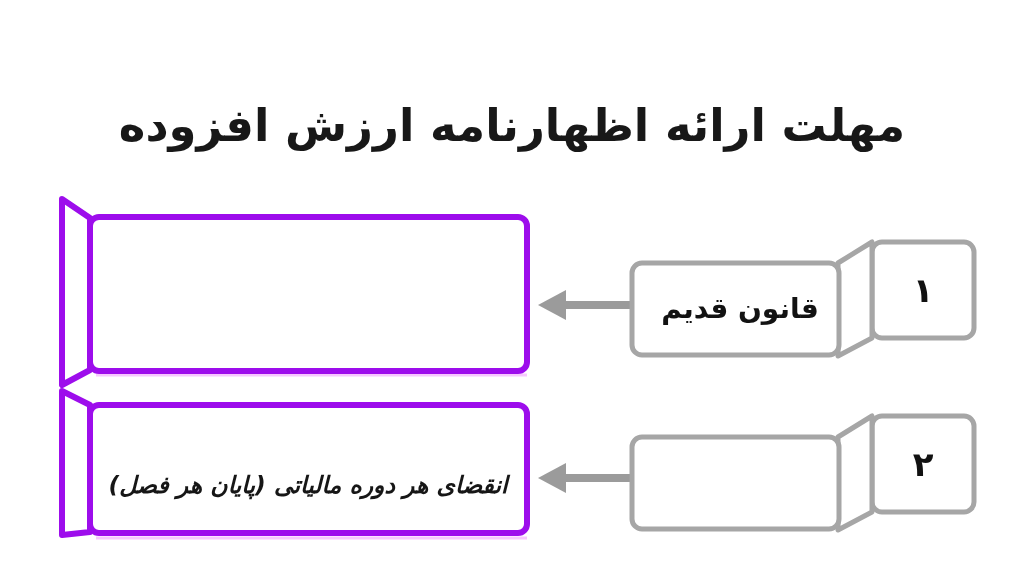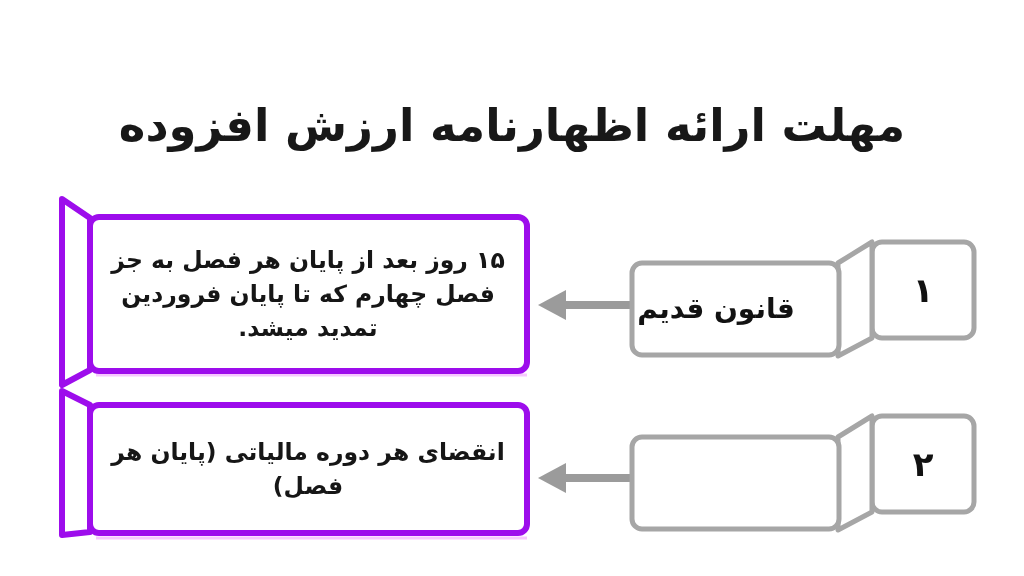--- a/index.html
+++ b/index.html
@@ -57,38 +57,38 @@
     display: flex;
     align-items: center;
     justify-content: center;
     padding: 0 14px;
     box-sizing: border-box;
   }
   #purple-text-1 {
     left: 90px;  top: 180px;  width: 436px; height: 152px;
   }
   #purple-text-2 {
-    left: 90px;  top: 368px;  width: 436px; height: 126px;
+    left: 90px;  top: 384px;  width: 436px; height: 126px; font-style: italic;
   }
 
   .law-label {
     position: absolute;
     direction: rtl;
     text-align: center;
     color: #121212;
     font-size: 28px;
     font-weight: 700;
     letter-spacing: -0.5px;
     display: flex;
     align-items: center;
     justify-content: center;
     box-sizing: border-box;
     white-space: nowrap;
   }
-  #law-label-1 { left: 616px; top: 226px; width: 200px; height: 88px; }
+  #law-label-1 { left: 640px; top: 226px; width: 200px; height: 88px; }
   #law-label-2 { left: 632px; top: 400px; width: 200px; height: 88px; }
 
   .num-label {
     position: absolute;
     text-align: center;
     color: #111111;
     font-size: 34px;
     font-weight: 700;
     display: flex;
     align-items: center;
@@ -135,21 +135,20 @@
       <polygon points="538,440 566,425 566,455" fill="#9b9b9b"></polygon>
     </g>
 
     <rect x="872" y="378" width="102" height="96" rx="10" ry="10" fill="#ffffff" stroke="#a6a6a6" stroke-width="5"></rect>
 
     <path d="M838 399 L872 378 L872 474 L838 492 Z" fill="#ffffff" stroke="#a6a6a6" stroke-width="5" stroke-linejoin="round"></path>
 
     <rect x="632" y="399" width="207" height="92" rx="10" ry="10" fill="#ffffff" stroke="#a6a6a6" stroke-width="5"></rect>
   </svg>
 
-  <div class="purple-text" id="purple-text-1">۱۵ روز بعد از پایان هر فصل به جز فصل چهارم که تا پایان فروردین تمدید میشد.</div>
 
   <div class="purple-text" id="purple-text-2">انقضای هر دوره مالیاتی (پایان هر فصل)</div>
 
   <div class="law-label" id="law-label-1">قانون قدیم</div>
 
 
   <div class="num-label" id="num-label-1">۱</div>
 
   <div class="num-label" id="num-label-2">۲</div>
 

